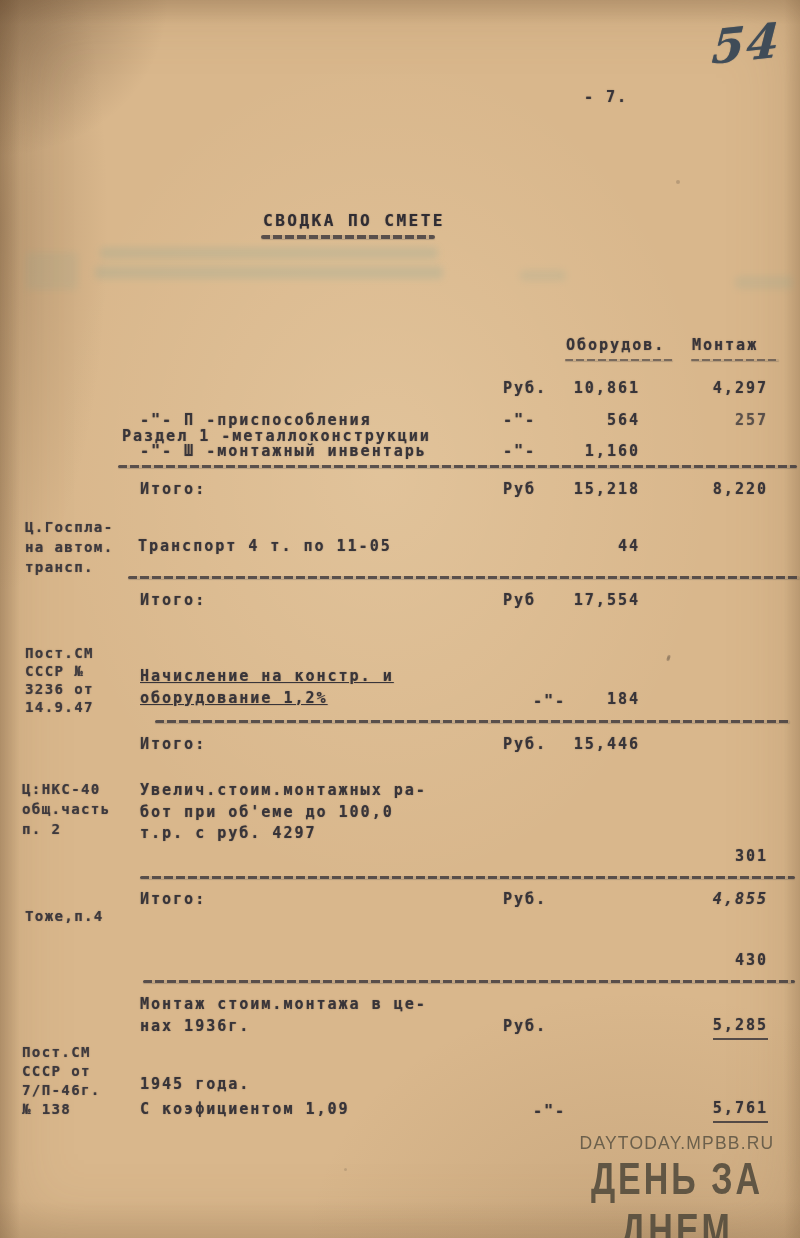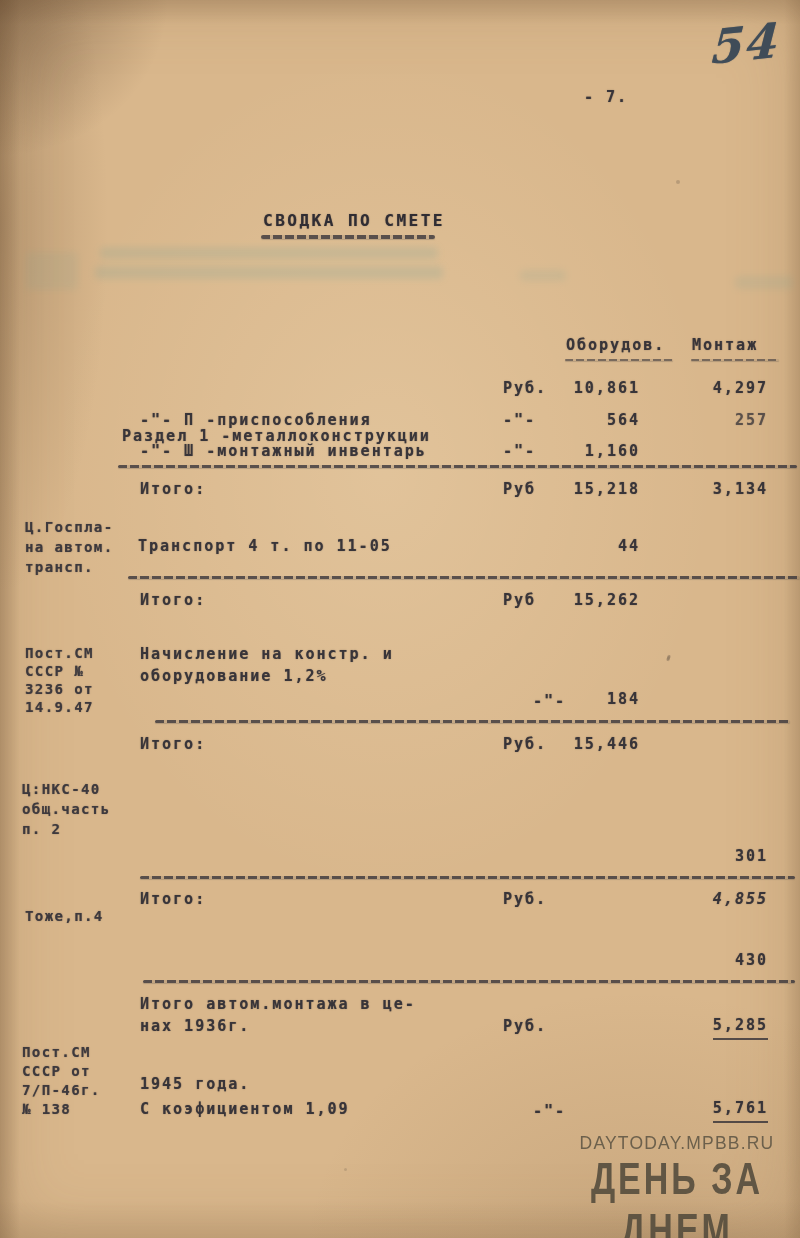--- a/index.html
+++ b/index.html
@@ -90,70 +90,73 @@
 
   <div class="tw" style="left:140px;top:441px;">-"-   Ш -монтажный инвентарь</div>
   <div class="tw" style="left:503px;top:441px;">-"-</div>
   <div class="tw num equipbox" style="top:441px;">1,160</div>
 
   <div class="tline" style="left:118px;top:465px;width:679px;"></div>
 
   <div class="tw" style="left:140px;top:479px;">Итого:</div>
   <div class="tw" style="left:503px;top:479px;">Руб</div>
   <div class="tw num equipbox" style="top:479px;">15,218</div>
-  <div class="tw num montbox" style="top:479px;">3,134</div>
+  <div class="tw num montbox" style="top:479px;">8,220</div>
 
   <div class="tw note" style="left:25px;top:517px;">Ц.Госпла-
 на автом.
 трансп.</div>
 
   <div class="tw" style="left:138px;top:536px;">Транспорт 4 т. по 11-05</div>
   <div class="tw num equipbox" style="top:536px;">44</div>
 
   <div class="tline" style="left:128px;top:576px;width:672px;"></div>
 
   <div class="tw" style="left:140px;top:590px;">Итого:</div>
   <div class="tw" style="left:503px;top:590px;">Руб</div>
-  <div class="tw num equipbox" style="top:590px;">15,262</div>
+  <div class="tw num equipbox" style="top:590px;">17,554</div>
 
   <div class="tw note" style="left:25px;top:644px;line-height:18px;">Пост.СМ
 СССР №
 3236 от
 14.9.47</div>
 
-  <div class="tw" style="left:140px;top:644px;">Начисление на констр. и
+  <div class="tw" style="left:140px;top:666px;text-decoration:underline;">Начисление на констр. и
 оборудование 1,2%</div>
   <div class="tw" style="left:533px;top:691px;">-"-</div>
   <div class="tw num equipbox" style="top:689px;">184</div>
 
   <div class="tline" style="left:155px;top:720px;width:635px;"></div>
 
   <div class="tw" style="left:140px;top:734px;">Итого:</div>
   <div class="tw" style="left:503px;top:734px;">Руб.</div>
   <div class="tw num equipbox" style="top:734px;">15,446</div>
 
   <div class="tw note" style="left:22px;top:779px;">Ц:НКС-40
 общ.часть
 п. 2</div>
 
+  <div class="tw" style="left:140px;top:780px;">Увелич.стоим.монтажных ра-
+бот при об'еме до 100,0
+т.р. с руб. 4297</div>
   <div class="tw num montbox" style="top:846px;">301</div>
 
   <div class="tline" style="left:140px;top:876px;width:655px;"></div>
 
   <div class="tw" style="left:140px;top:889px;">Итого:</div>
   <div class="tw" style="left:503px;top:889px;">Руб.</div>
   <div class="tw num montbox" style="top:889px;font-style:italic;">4,855</div>
 
   <div class="tw note" style="left:25px;top:906px;">Тоже,п.4</div>
 
   <div class="tw num montbox" style="top:950px;">430</div>
 
   <div class="tline" style="left:143px;top:980px;width:652px;"></div>
 
-  <div class="tw" style="left:140px;top:994px;">Итого автом.монтажа в це-
+  <div class="tw" style="left:140px;top:994px;">Монтаж стоим.монтажа в це-
 нах 1936г.</div>
   <div class="tw" style="left:503px;top:1016px;">Руб.</div>
   <div class="tw num montbox" style="top:1015px;"><span class="uline">5,285</span></div>
 
   <div class="tw note" style="left:22px;top:1043px;line-height:19px;">Пост.СМ
 СССР от
 7/П-46г.
 № 138</div>
 
   <div class="tw" style="left:140px;top:1074px;">1945 года.</div>

